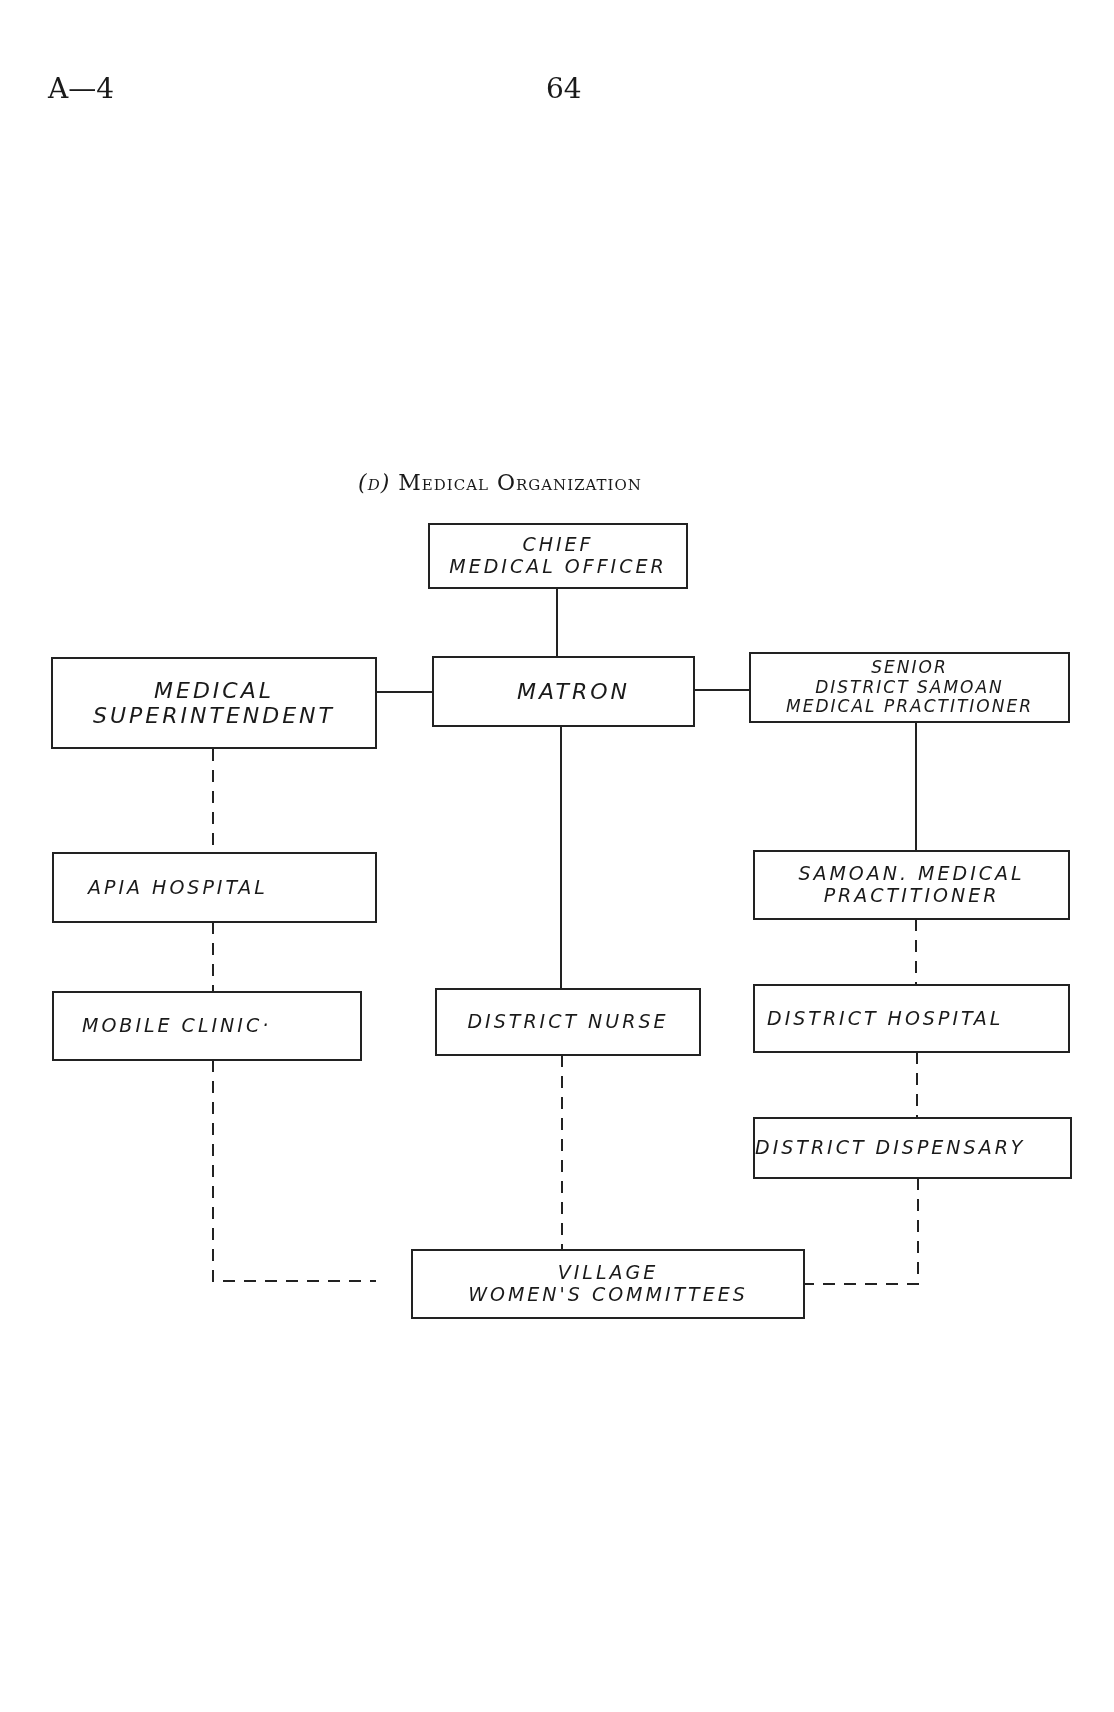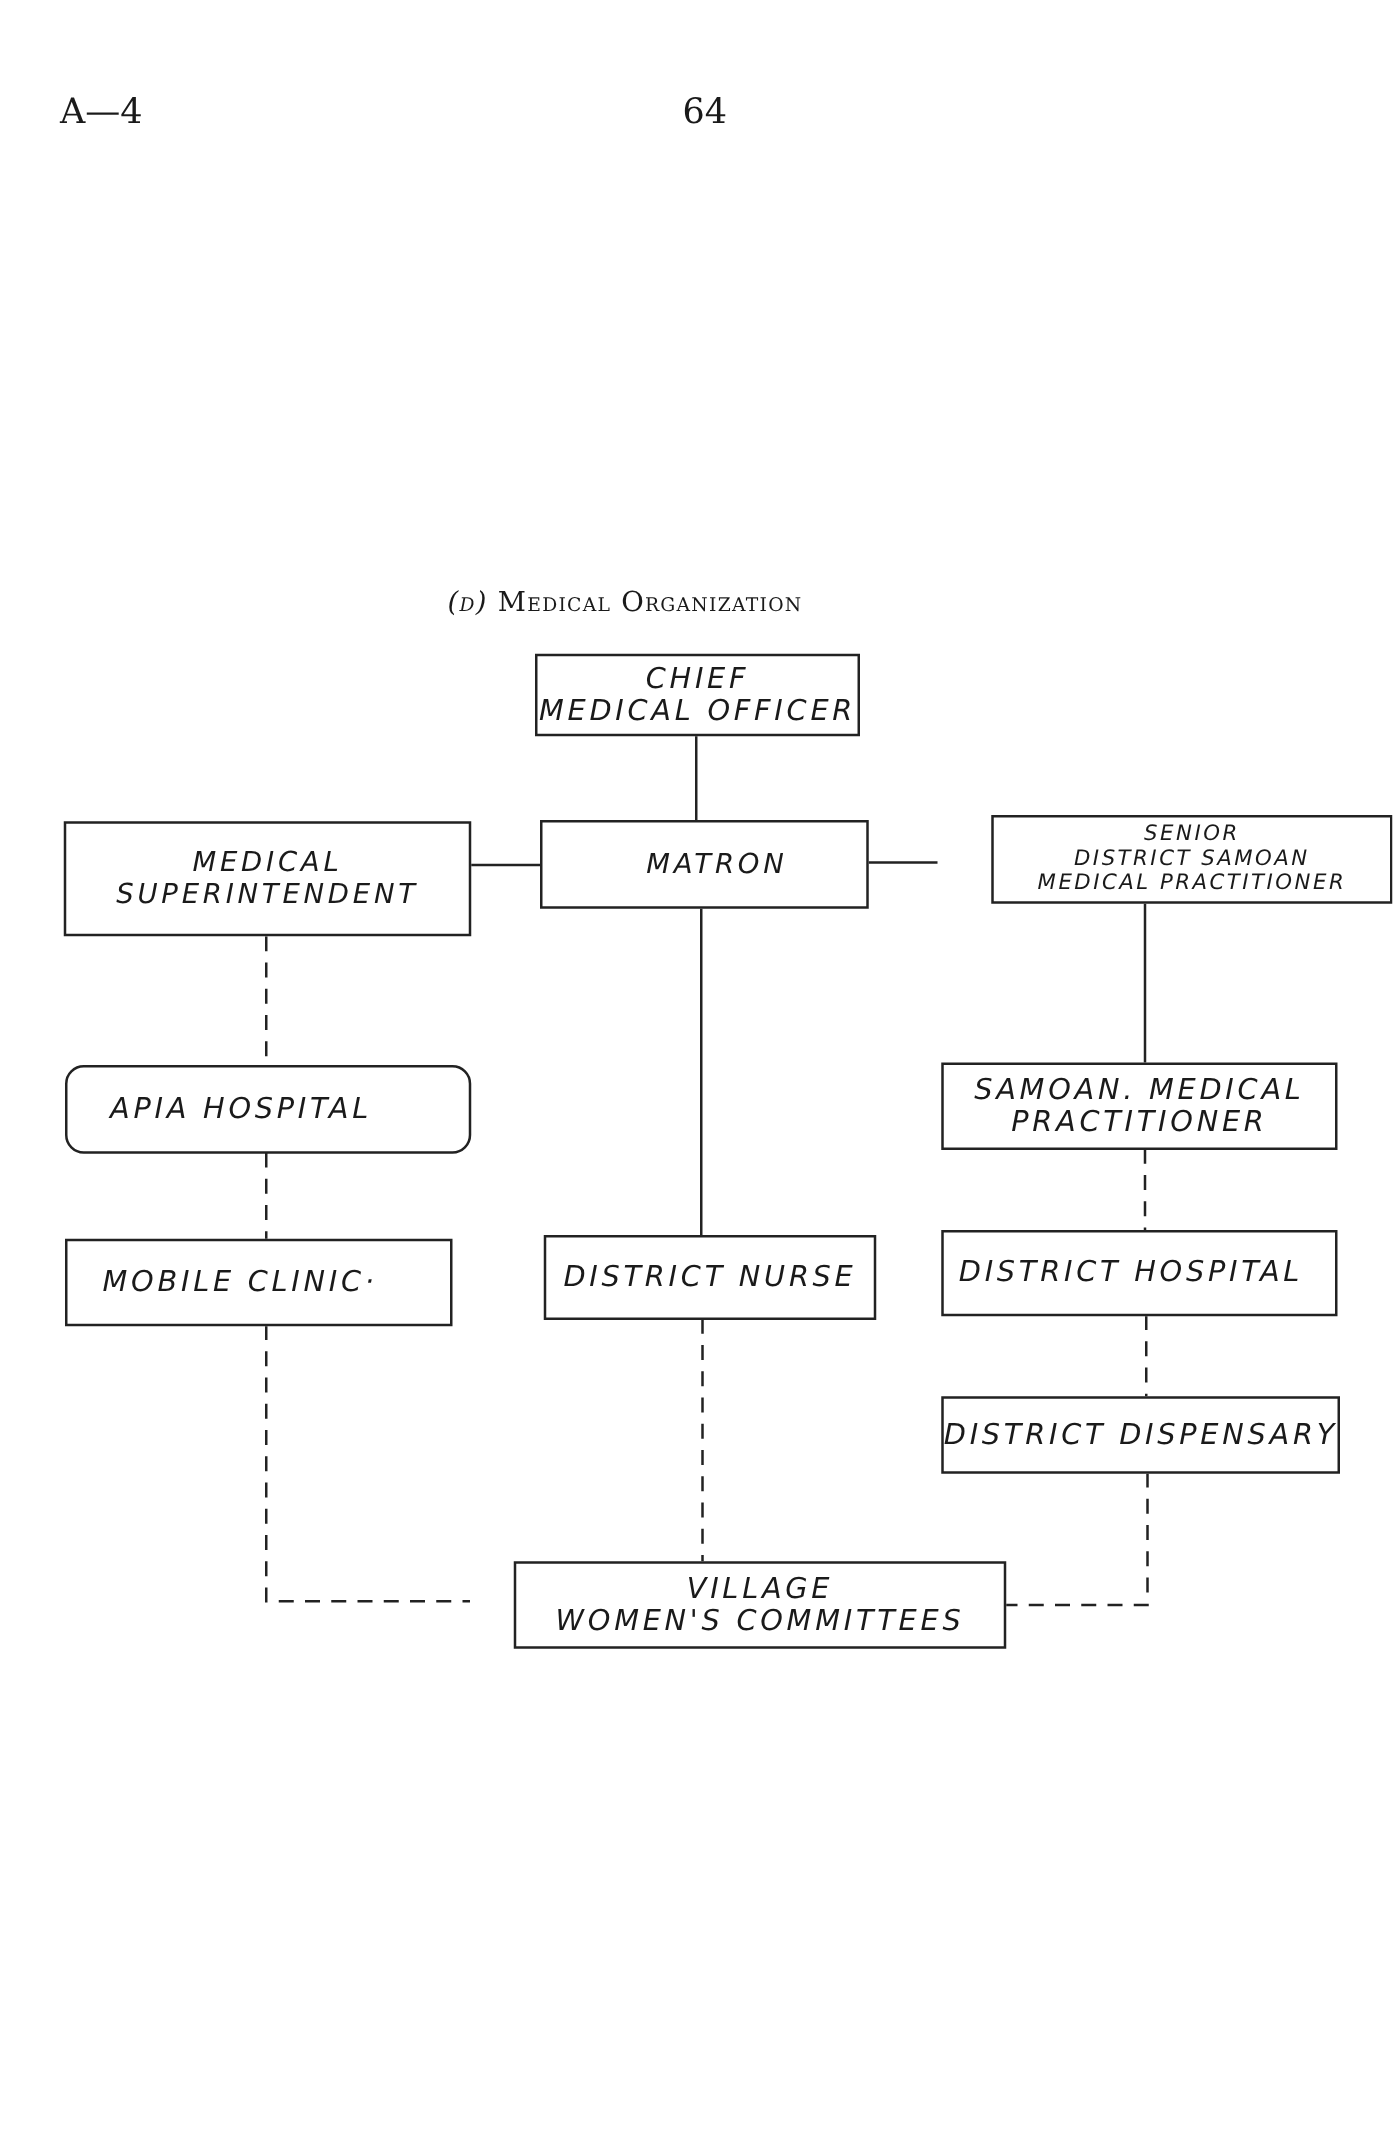--- a/index.html
+++ b/index.html
@@ -9,22 +9,22 @@
            font-family:"DejaVu Serif","Liberation Serif", serif; font-size:22px; letter-spacing:1px; color:#1a1a1a;
            font-variant:small-caps; }
   .title i { font-style:italic; }
   svg.links { position:absolute; left:0; top:0; }
   .box { position:absolute; box-sizing:border-box; border:2px solid #222; background:#fff;
          display:flex; flex-direction:column; align-items:center; justify-content:center;
          font-family:"DejaVu Sans", "Liberation Sans", sans-serif; font-style:italic; font-weight:normal;
          letter-spacing:3px; color:#1a1a1a; text-align:center; line-height:1.15; }
   .box span { display:block; white-space:nowrap; }
   .fs-l { font-size:22px; }
-  .fs-m { font-size:23px; }
-  .fs-s { font-size:17px; letter-spacing:2px;margin-left:44px; }
+  .fs-m { font-size:19px; }
+  .fs-s { font-size:17px; letter-spacing:2px; }
 </style>
 </head>
 <body>
 
 <div class="hdr" style="left:48px; top:72px;">A—4</div>
 <div class="hdr" style="left:546px; top:72px;">64</div>
 
 <div class="title">
   <i>(d)</i>
   <span>Medical Organization</span>
@@ -63,21 +63,21 @@
 <div class="box fs-l" style="left:432px; top:656px; width:263px; height:71px;padding-left:20px;">
   <span>MATRON</span>
 </div>
 
 <div class="box fs-s" style="left:749px; top:652px; width:321px; height:71px;">
   <span>SENIOR</span>
   <span>DISTRICT SAMOAN</span>
   <span>MEDICAL PRACTITIONER</span>
 </div>
 
-<div class="box fs-m" style="left:52px; top:852px; width:325px; height:71px; align-items:flex-start; padding-left:34px;border-radius:15px;">
+<div class="box fs-m" style="left:52px; top:852px; width:325px; height:71px; align-items:flex-start; padding-left:34px;">
   <span>APIA  HOSPITAL</span>
 </div>
 
 <div class="box fs-m" style="left:753px; top:850px; width:317px; height:70px;">
   <span>SAMOAN. MEDICAL</span>
   <span>PRACTITIONER</span>
 </div>
 
 <div class="box fs-m" style="left:52px; top:991px; width:310px; height:70px; align-items:flex-start; padding-left:28px;">
   <span>MOBILE  CLINIC·</span>

